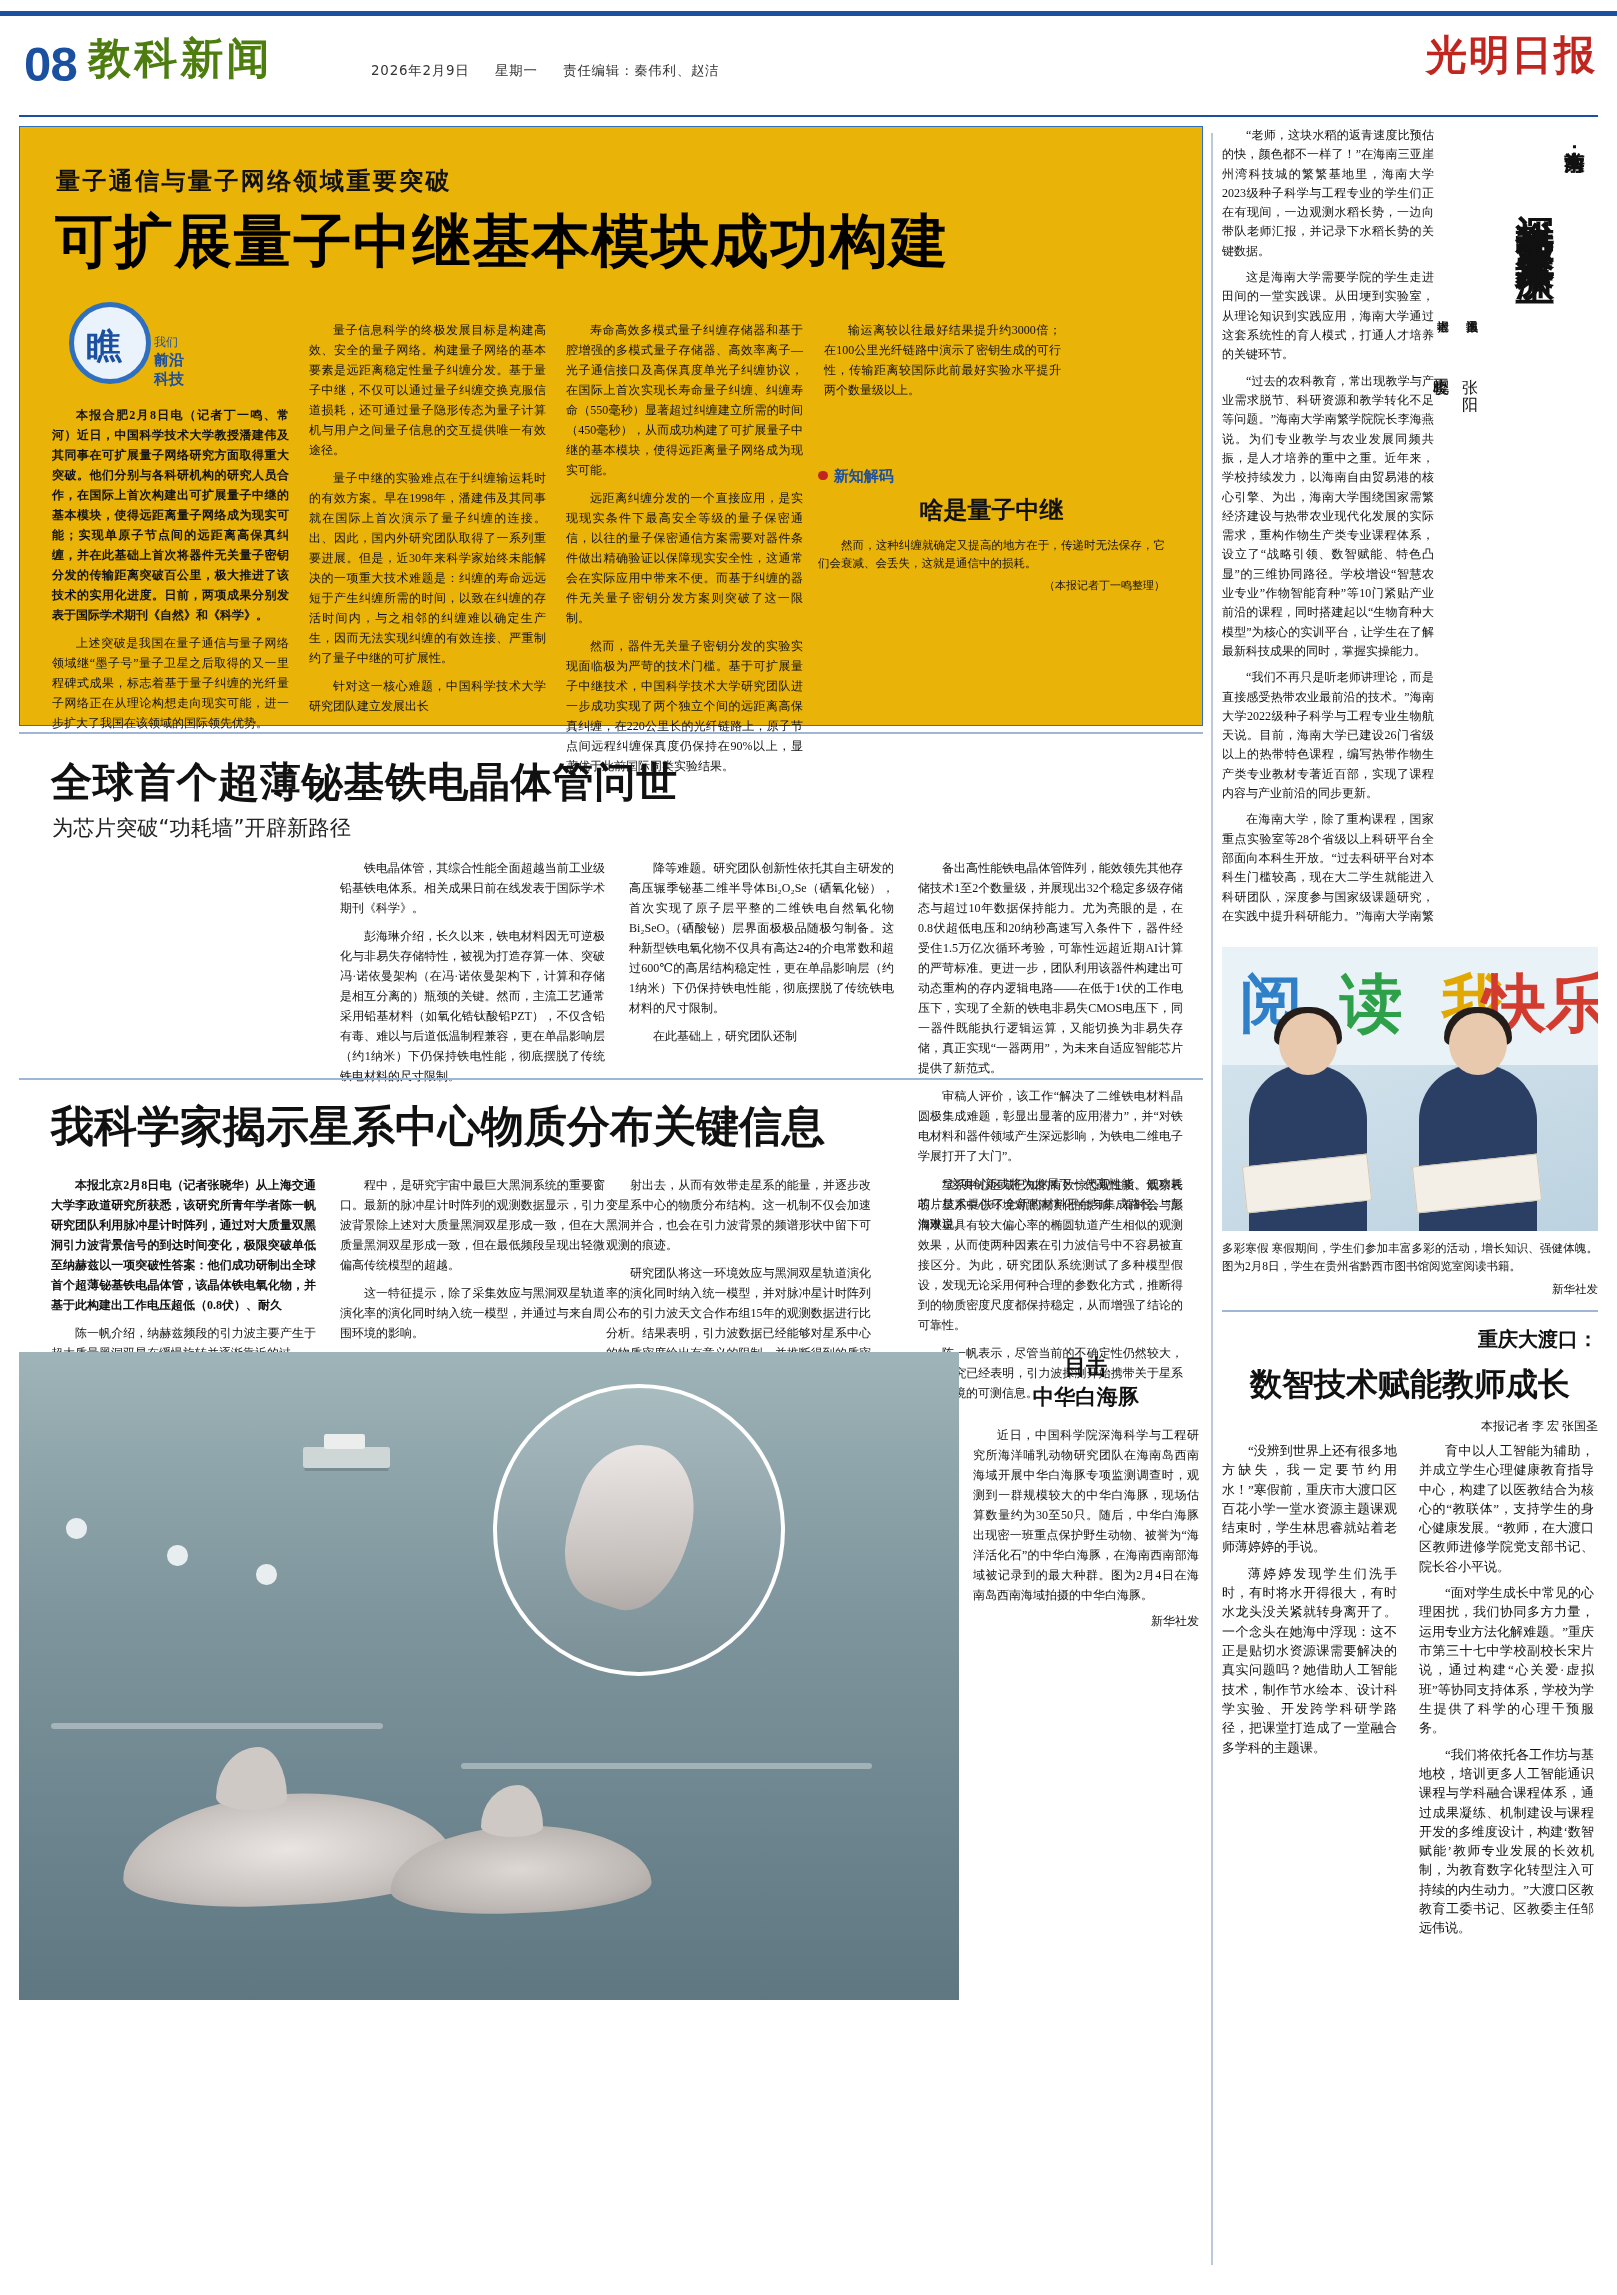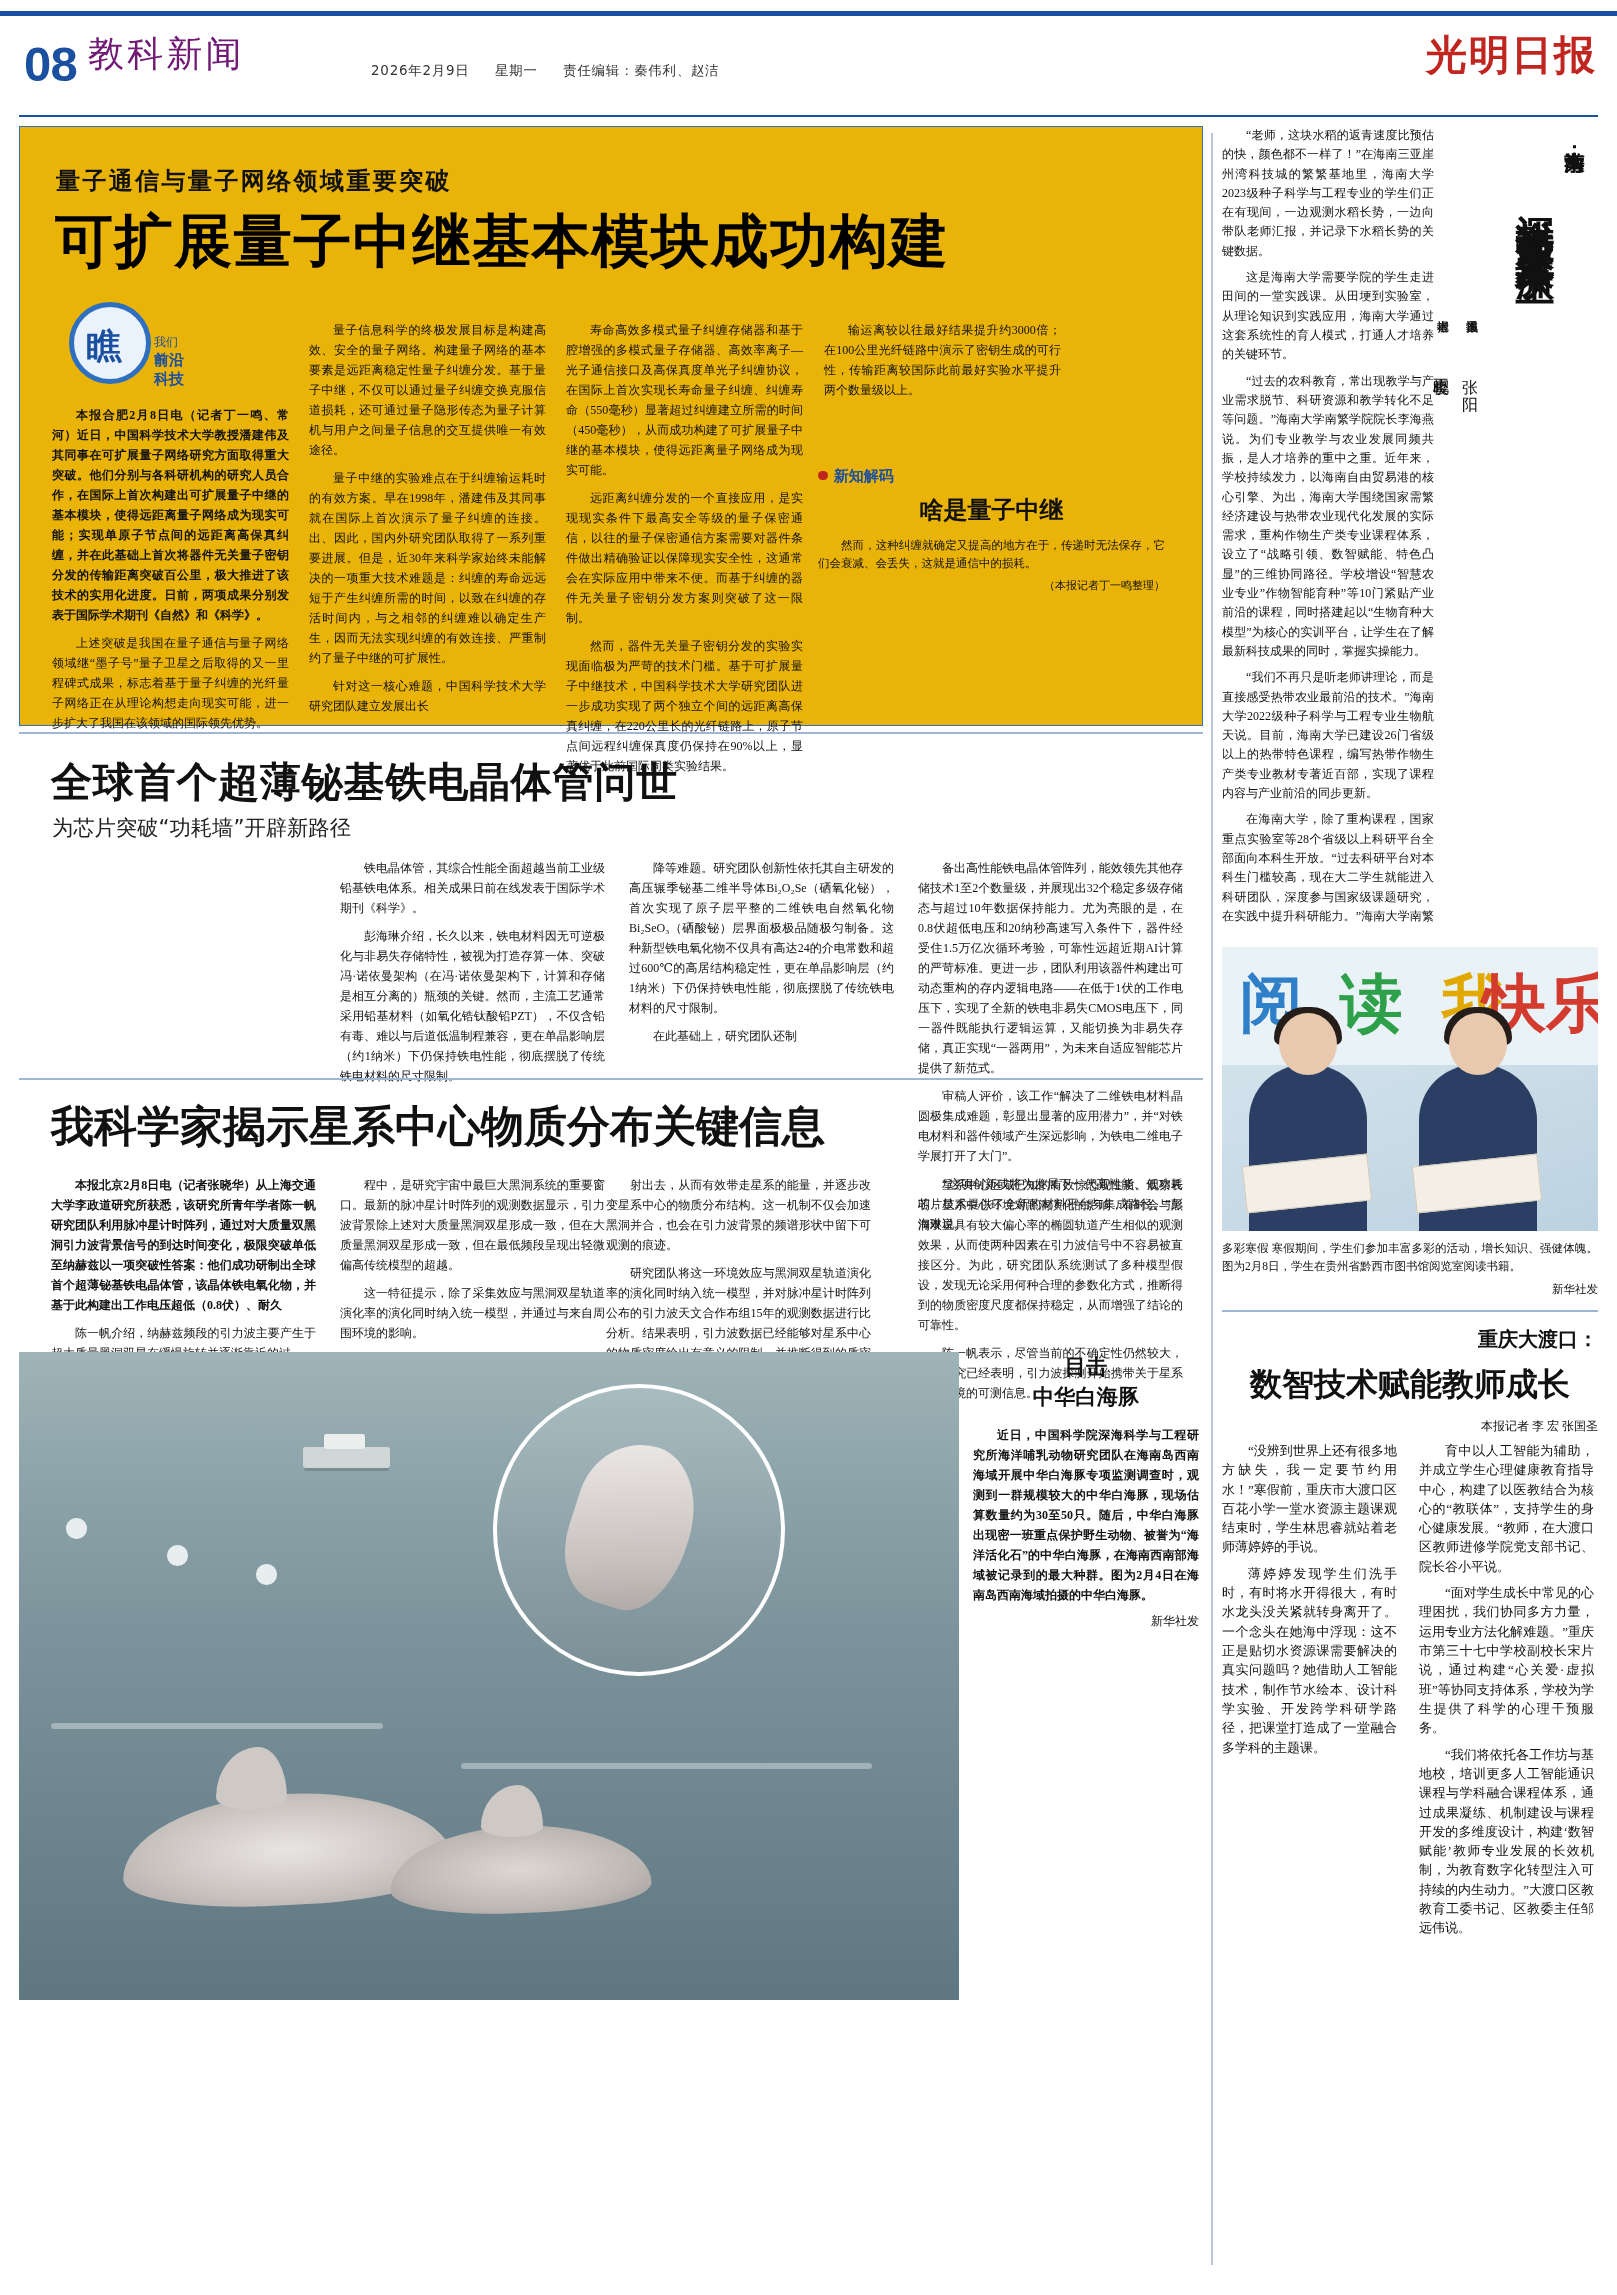--- a/index.html
+++ b/index.html
@@ -21,21 +21,21 @@
   }
   .mh-bar-top { position:absolute; left:0; top:11px; width:1617px; height:4.7px; background:#1b4fa0; }
   .pagenum {
     position:absolute; left:24px; top:36px;
     font-size:49px; font-weight:bold; color:#1b4fa0;
     font-family:"Liberation Sans", sans-serif;
     letter-spacing:-0.8px;
   }
   .section-title {
     position:absolute; left:88px; top:30px;
-    font-size:36px; font-weight:normal; color:#701a75;
+    font-size:43px; font-weight:bold; color:#4d7c0f;
     font-family:"DejaVu Sans", sans-serif;
     letter-spacing:3.2px;
   }
   .mh-meta {
     position:absolute; left:371px; top:62px;
     font-size:13.4px; color:#333; letter-spacing:0.8px;
     font-family:"DejaVu Sans", sans-serif;
   }
   .mh-meta span { margin-right:20.5px; }
   .paper-logo {
@@ -141,21 +141,21 @@
     background:linear-gradient(180deg,#a9bcc0 0%, #8ea2a9 55%, #7b8f97 100%);
   }
   .inset-circle .jump {
     position:absolute; left:75px; top:55px; width:118px; height:166px;
     background:linear-gradient(160deg,#f0ece9,#c6c0bd 70%,#a9a4a1);
     border-radius:60% 55% 45% 45%/45% 55% 55% 45%;
     transform: rotate(18deg);
   }
   .photo-caption-box { position:absolute; left:973px; top:1352px; width:226px; }
   .pc-title { font-size:21.3px; font-weight:bold; text-align:center; font-family:"DejaVu Sans",sans-serif; line-height:30px;}
-  .pc-body { font-size:12px; line-height:20px; text-align:justify; margin-top:12.6px;font-weight:bold;}
+  .pc-body { font-size:12px; line-height:20px; text-align:justify; margin-top:12.6px;}
   .pc-body p { margin:0 0 6.3px 0; text-indent:2em; }
   .pc-sign { text-align:right; font-size:12px; margin-top:8px; }
 
   
   .r-title-vert {
     position:absolute; right:0; top:3.2px; width:150px; height:505px;
   }
   .vtxt {
     writing-mode: vertical-rl; text-orientation: upright;
     font-family:"DejaVu Sans", sans-serif; font-weight:bold;

